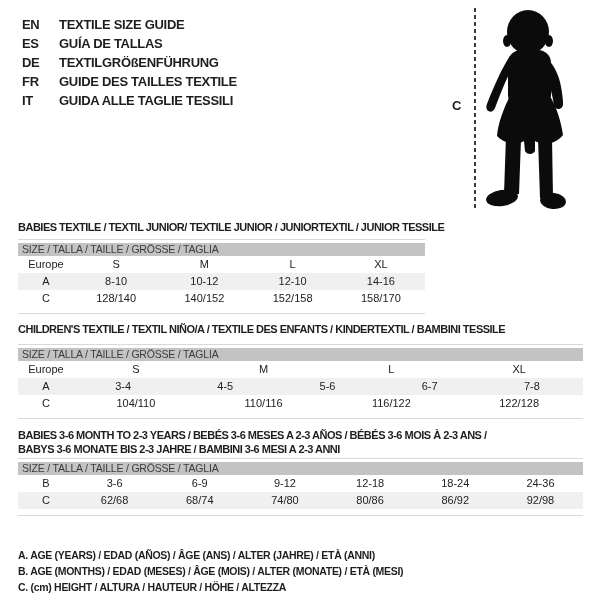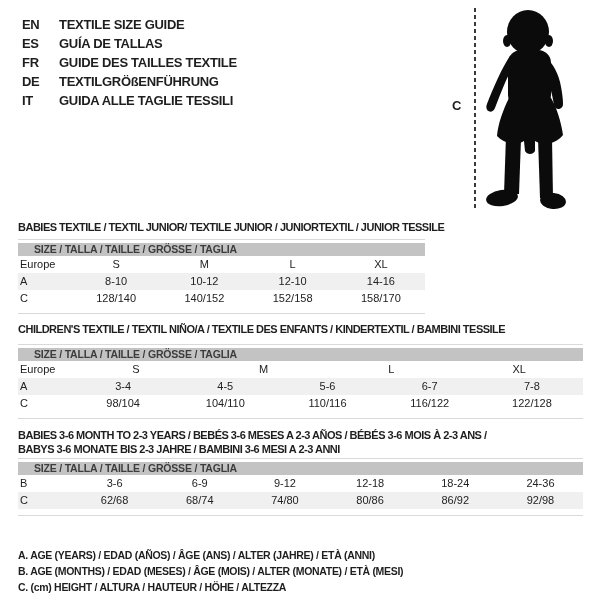--- a/index.html
+++ b/index.html
@@ -23,48 +23,48 @@
   .sec-junior{top:220px;}
   .sec-children{top:322px;}
   .sec-babies{top:428px;}
   .sec-title{font-size:11px;font-weight:700;line-height:14px;letter-spacing:-0.5px;white-space:nowrap;}
   .table{border-top:1px solid var(--rule,#d9d9d9);border-bottom:1px solid var(--rule,#d9d9d9);
     padding:3px 0 6px 0;}
   .sec-junior .table{margin-top:5px;width:407px;}
   .sec-children .table{margin-top:8px;width:565px;}
   .sec-babies .table{margin-top:2px;width:565px;}
   .size-bar{height:13px;line-height:13px;background:var(--header-bg,#c3c3c3);color:var(--header-text,#3c3c3c);
-    font-size:10.5px;font-weight:700;letter-spacing:-0.2px;padding-left:16px;}
+    font-size:10.5px;font-weight:400;letter-spacing:-0.2px;padding-left:4px;}
   .trow{display:flex;height:17px;line-height:17px;font-size:11px;color:#222;}
   .trow.shaded{background:var(--shade-bg,#f0f0f0);}
-  .tlabel{width:52px;padding-left:2px;text-align:left;flex:none;}
+  .tlabel{width:52px;padding-left:2px;text-align:center;flex:none;}
   .tcell{flex:1;text-align:center;}
   
   #footnotes{position:absolute;left:18px;top:547px;}
   .footnote{height:16px;line-height:16px;font-size:10.5px;font-weight:700;letter-spacing:-0.3px;white-space:nowrap;}
 </style>
 </head>
 <body style="--header-bg: #c3c3c3; --header-text: #3c3c3c; --shade-bg: #f0f0f0; --rule: #d9d9d9;">
 
 <div id="lang-list">
     <div class="lang-row">
       <span class="lang-code">EN</span>
       <span class="lang-title">TEXTILE SIZE GUIDE</span>
     </div>
     <div class="lang-row">
       <span class="lang-code">ES</span>
       <span class="lang-title">GUÍA DE TALLAS</span>
     </div>
     <div class="lang-row">
+      <span class="lang-code">DE</span>
+      <span class="lang-title">TEXTILGRÖßENFÜHRUNG</span>
+    </div>
+    <div class="lang-row">
       <span class="lang-code">FR</span>
       <span class="lang-title">GUIDE DES TAILLES TEXTILE</span>
-    </div>
-    <div class="lang-row">
-      <span class="lang-code">DE</span>
-      <span class="lang-title">TEXTILGRÖßENFÜHRUNG</span>
     </div>
     <div class="lang-row">
       <span class="lang-code">IT</span>
       <span class="lang-title">GUIDA ALLE TAGLIE TESSILI</span>
     </div>
   </div>
 
 <div id="height-line"></div>
 <div id="height-label">C</div>
 
@@ -126,21 +126,20 @@
         <div class="trow shaded">
           <div class="tlabel">A</div>
           <div class="tcell">3-4</div>
           <div class="tcell">4-5</div>
           <div class="tcell">5-6</div>
           <div class="tcell">6-7</div>
           <div class="tcell">7-8</div>
         </div>
         <div class="trow">
           <div class="tlabel">C</div>
-          <div class="tcell">98/104</div>
           <div class="tcell">104/110</div>
           <div class="tcell">110/116</div>
           <div class="tcell">116/122</div>
           <div class="tcell">122/128</div>
         </div>
       </div>
     </div>
     <div class="section sec-babies">
       <div class="sec-title">BABIES 3-6 MONTH TO 2-3 YEARS / BEBÉS 3-6 MESES A 2-3 AÑOS / BÉBÉS 3-6 MOIS À 2-3 ANS /</div>
       <div class="sec-title">BABYS 3-6 MONATE BIS 2-3 JAHRE / BAMBINI 3-6 MESI A 2-3 ANNI</div>

